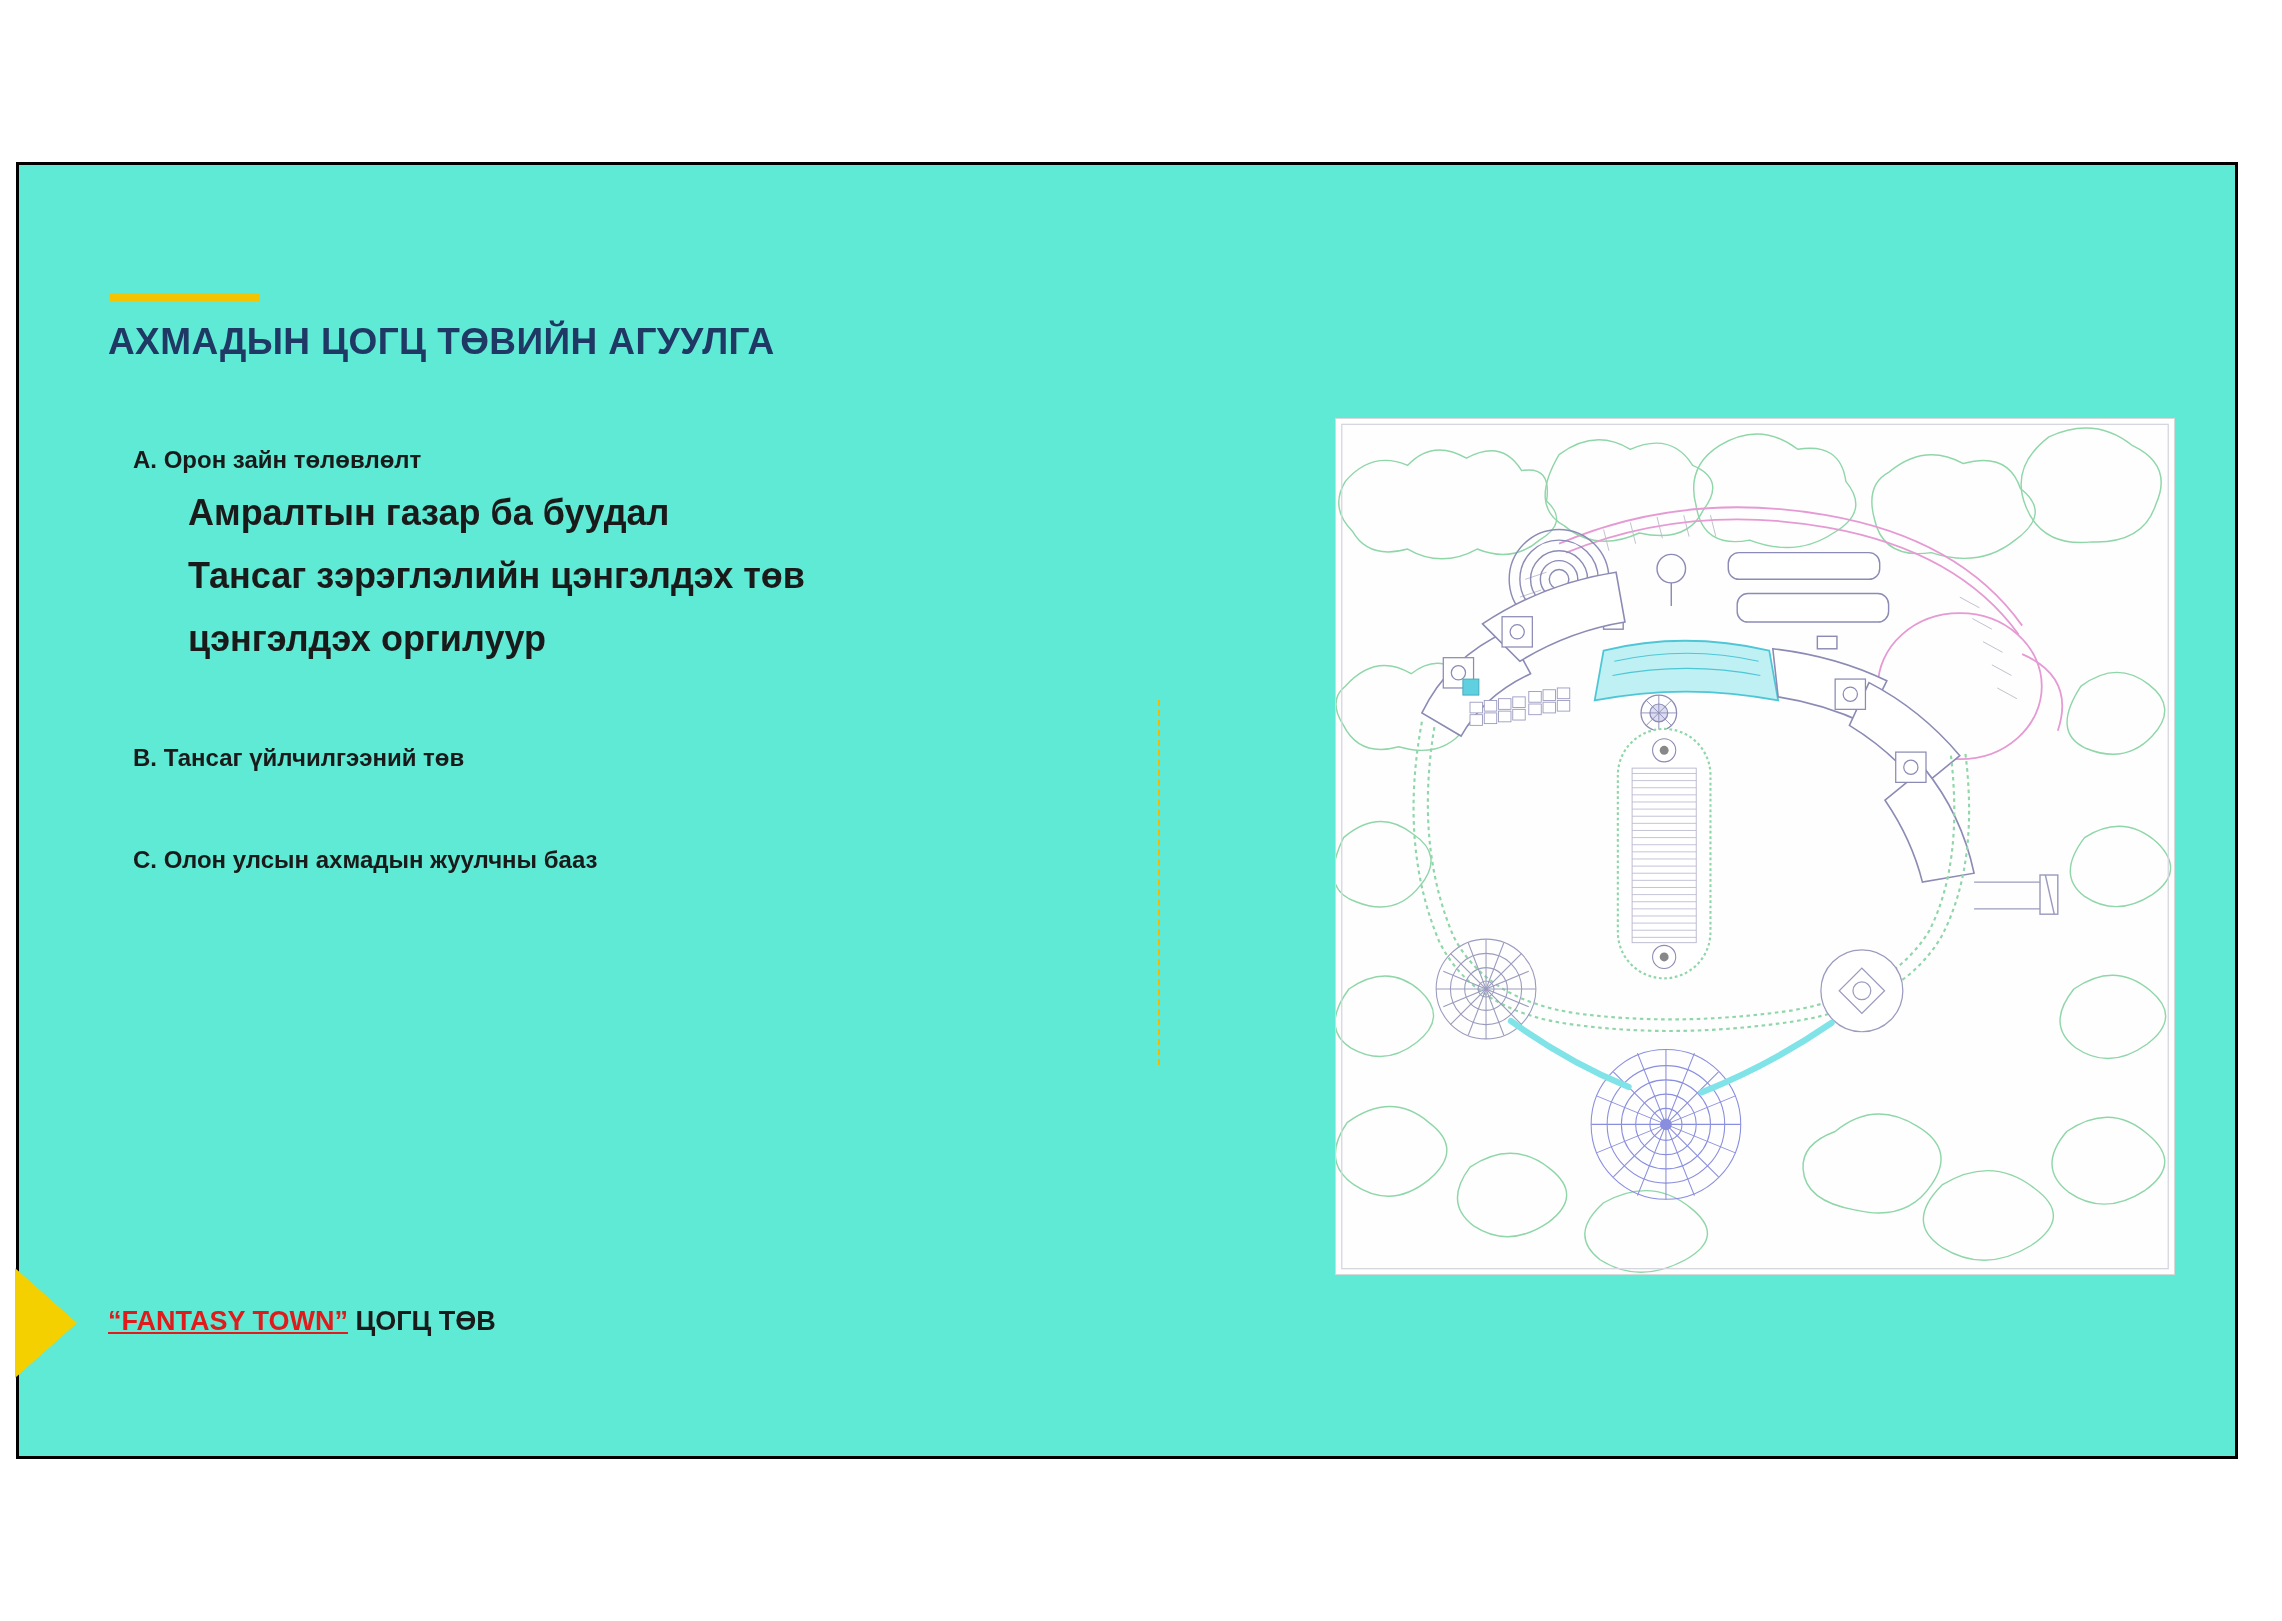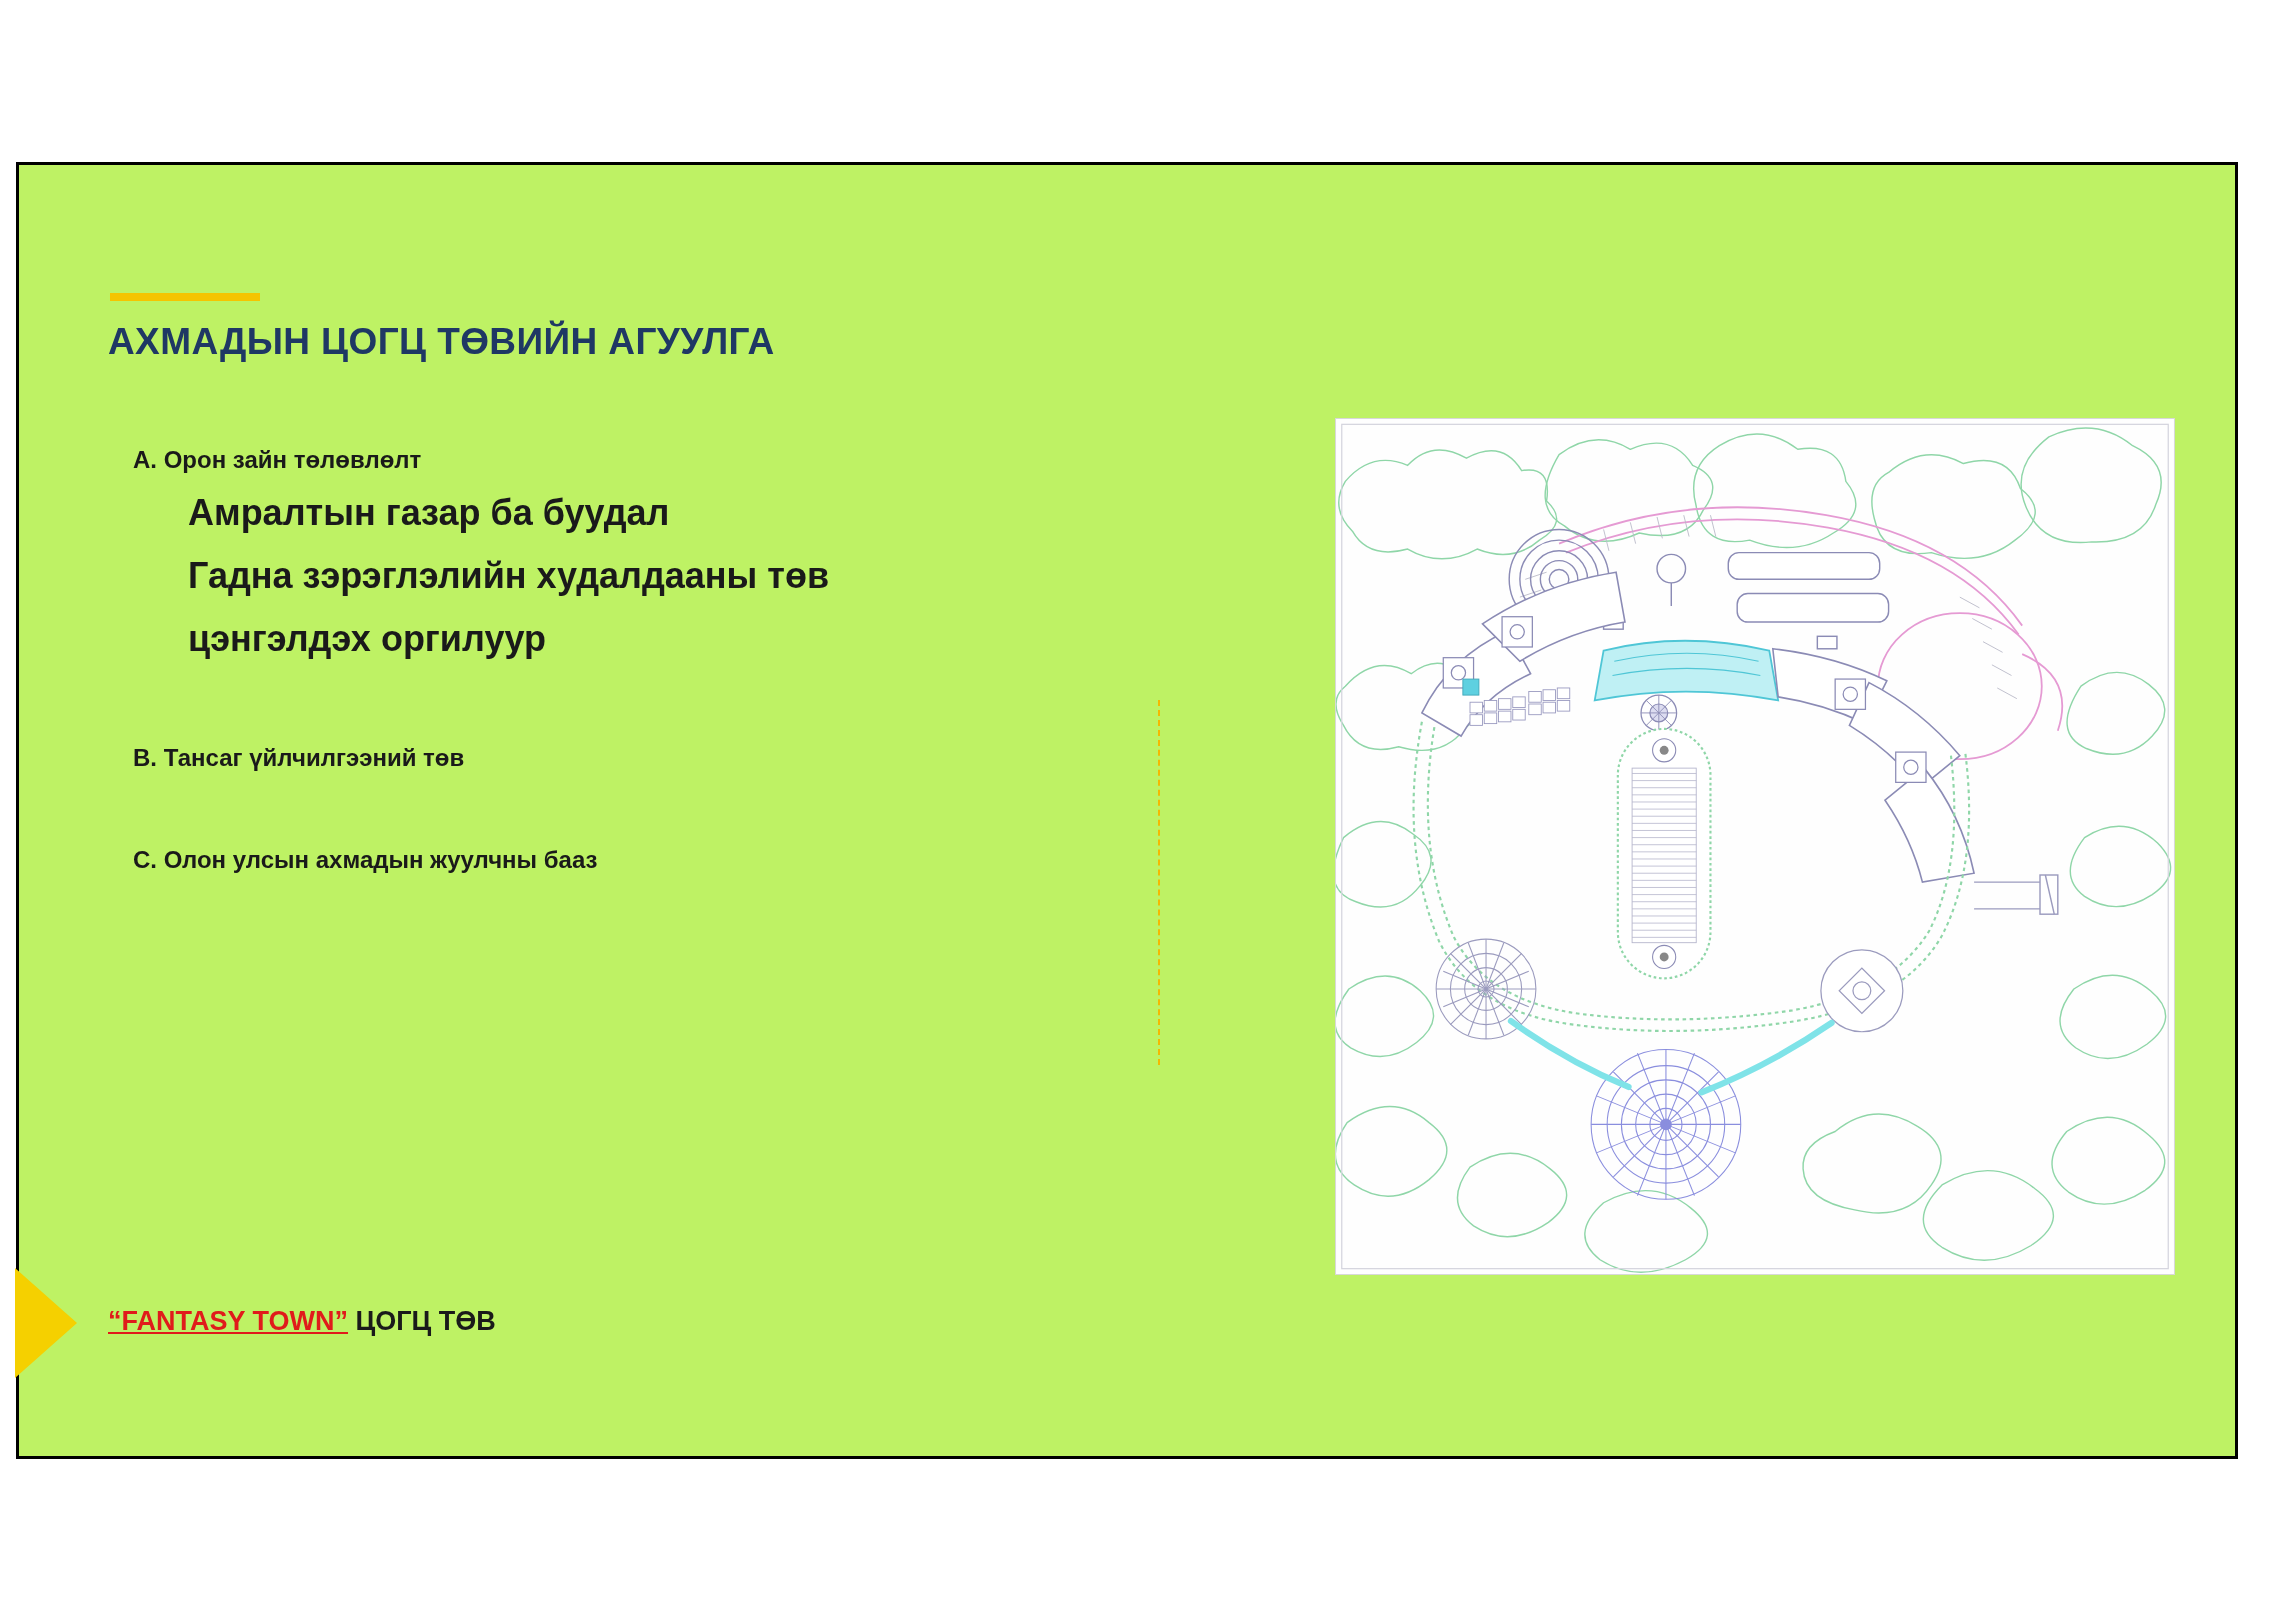--- a/index.html
+++ b/index.html
@@ -15,21 +15,21 @@
     overflow: hidden;
   }
 
   
   #slide {
     position: absolute;
     left: 16px;
     top: 162px;
     width: 2222px;
     height: 1297px;
-    background: #bef264;
+    background: #5eead4;
     border: 3.6px solid #000000;
     box-sizing: border-box;
   }
 
   
   #title-rule {
     position: absolute;
     left: 91px;
     top: 128px;
     width: 150px;
@@ -128,21 +128,21 @@
 
   <div id="title-rule"></div>
 
   <div id="page-title">АХМАДЫН ЦОГЦ ТӨВИЙН АГУУЛГА</div>
 
   <div id="outline">
 
     <div class="group">
       <div class="group-head">A. Орон зайн төлөвлөлт</div>
       <div class="sub">Амралтын газар ба буудал</div>
-      <div class="sub">Гадна зэрэглэлийн худалдааны төв</div>
+      <div class="sub">Тансаг зэрэглэлийн цэнгэлдэх төв</div>
       <div class="sub">цэнгэлдэх оргилуур</div>
     </div>
 
     <div class="gap-lg"></div>
 
     <div class="group">
       <div class="group-head">B. Тансаг үйлчилгээний төв</div>
     </div>
 
     <div class="gap-md"></div>

